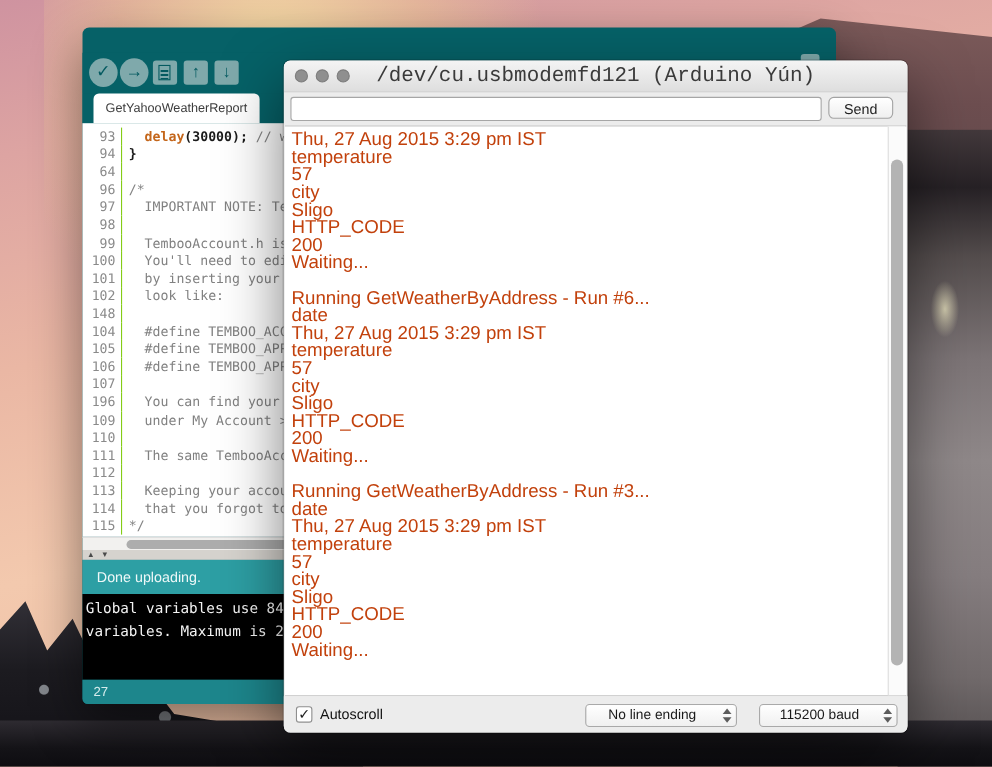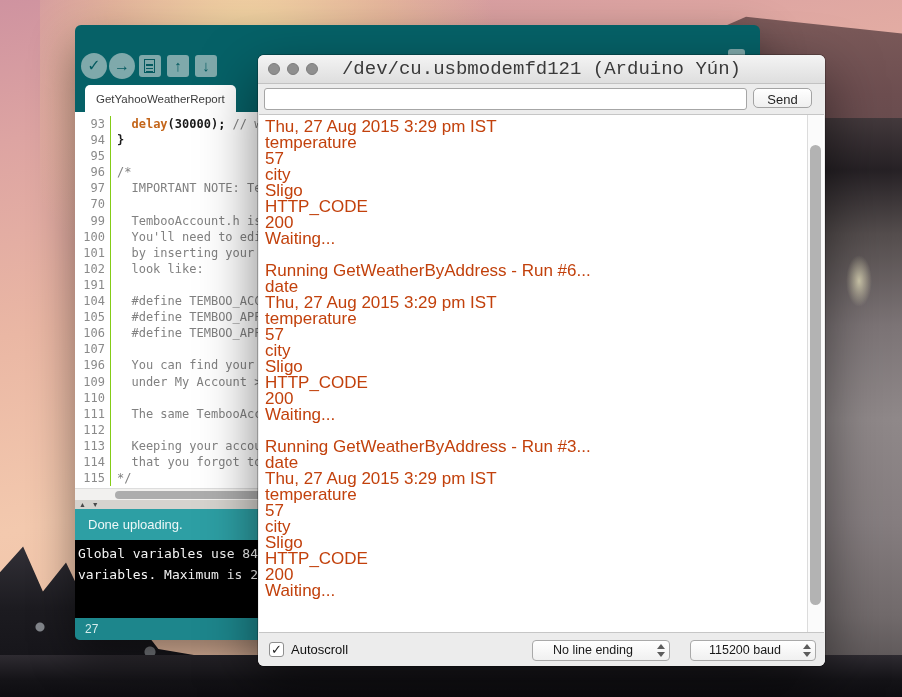--- a/index.html
+++ b/index.html
@@ -137,29 +137,29 @@
   </div>
 
   <div class="ard-tabbar">
     <div class="ard-tab">GetYahooWeatherReport</div>
   </div>
 
   <div class="ard-editor">
     <div class="ard-editor-pad">
         <div class="code-line"><span class="ln">93</span><span class="src"><span class="tok-code">  </span><span class="tok-fn">delay</span><span class="tok-code">(30000); </span><span class="tok-cmt">// wa</span></span></div>
         <div class="code-line"><span class="ln">94</span><span class="src"><span class="tok-code">}</span></span></div>
-        <div class="code-line"><span class="ln">95</span><span class="src"></span></div>
+        <div class="code-line"><span class="ln">64</span><span class="src"></span></div>
         <div class="code-line"><span class="ln">96</span><span class="src"><span class="tok-cmt">/*</span></span></div>
         <div class="code-line"><span class="ln">97</span><span class="src"><span class="tok-cmt">  IMPORTANT NOTE: Tem</span></span></div>
-        <div class="code-line"><span class="ln">70</span><span class="src"></span></div>
+        <div class="code-line"><span class="ln">98</span><span class="src"></span></div>
         <div class="code-line"><span class="ln">99</span><span class="src"><span class="tok-cmt">  TembooAccount.h is </span></span></div>
         <div class="code-line"><span class="ln">100</span><span class="src"><span class="tok-cmt">  You'll need to edit</span></span></div>
         <div class="code-line"><span class="ln">101</span><span class="src"><span class="tok-cmt">  by inserting your o</span></span></div>
         <div class="code-line"><span class="ln">102</span><span class="src"><span class="tok-cmt">  look like:</span></span></div>
-        <div class="code-line"><span class="ln">191</span><span class="src"></span></div>
+        <div class="code-line"><span class="ln">148</span><span class="src"></span></div>
         <div class="code-line"><span class="ln">104</span><span class="src"><span class="tok-cmt">  #define TEMBOO_ACCO</span></span></div>
         <div class="code-line"><span class="ln">105</span><span class="src"><span class="tok-cmt">  #define TEMBOO_APP_</span></span></div>
         <div class="code-line"><span class="ln">106</span><span class="src"><span class="tok-cmt">  #define TEMBOO_APP_</span></span></div>
         <div class="code-line"><span class="ln">107</span><span class="src"></span></div>
         <div class="code-line"><span class="ln">196</span><span class="src"><span class="tok-cmt">  You can find your T</span></span></div>
         <div class="code-line"><span class="ln">109</span><span class="src"><span class="tok-cmt">  under My Account &gt; </span></span></div>
         <div class="code-line"><span class="ln">110</span><span class="src"></span></div>
         <div class="code-line"><span class="ln">111</span><span class="src"><span class="tok-cmt">  The same TembooAcco</span></span></div>
         <div class="code-line"><span class="ln">112</span><span class="src"></span></div>
         <div class="code-line"><span class="ln">113</span><span class="src"><span class="tok-cmt">  Keeping your accoun</span></span></div>

